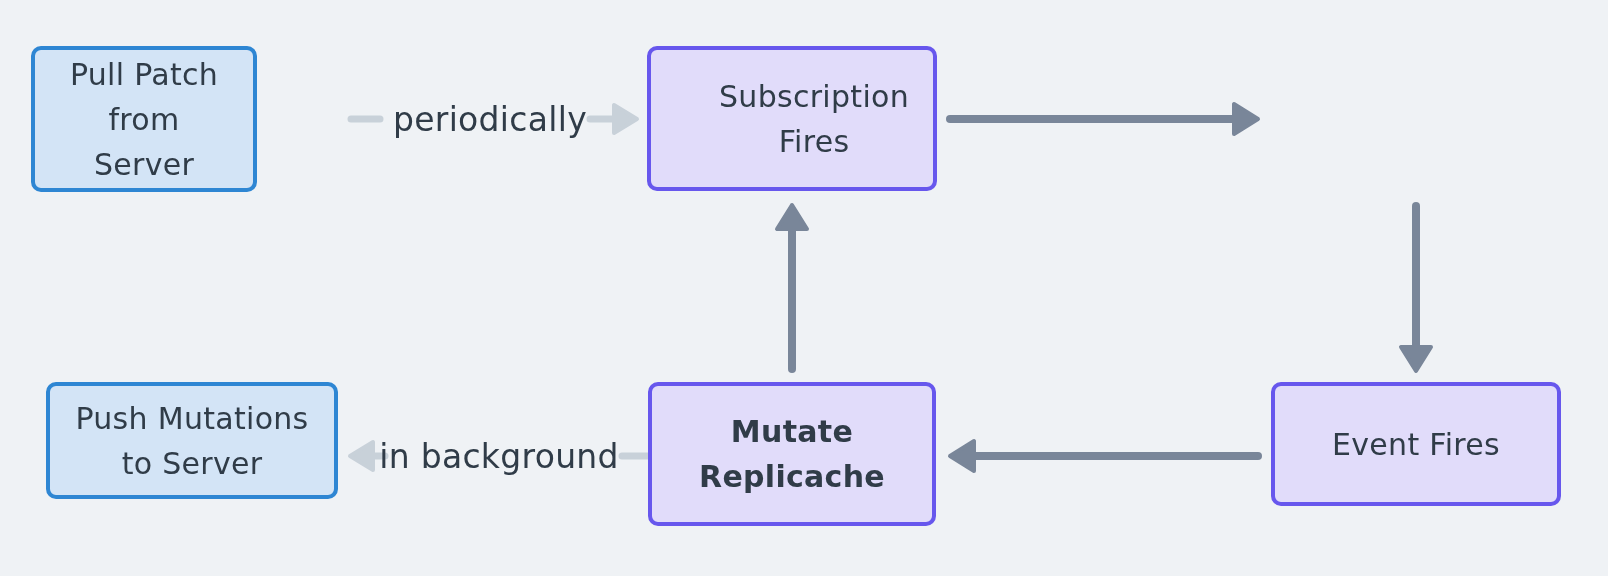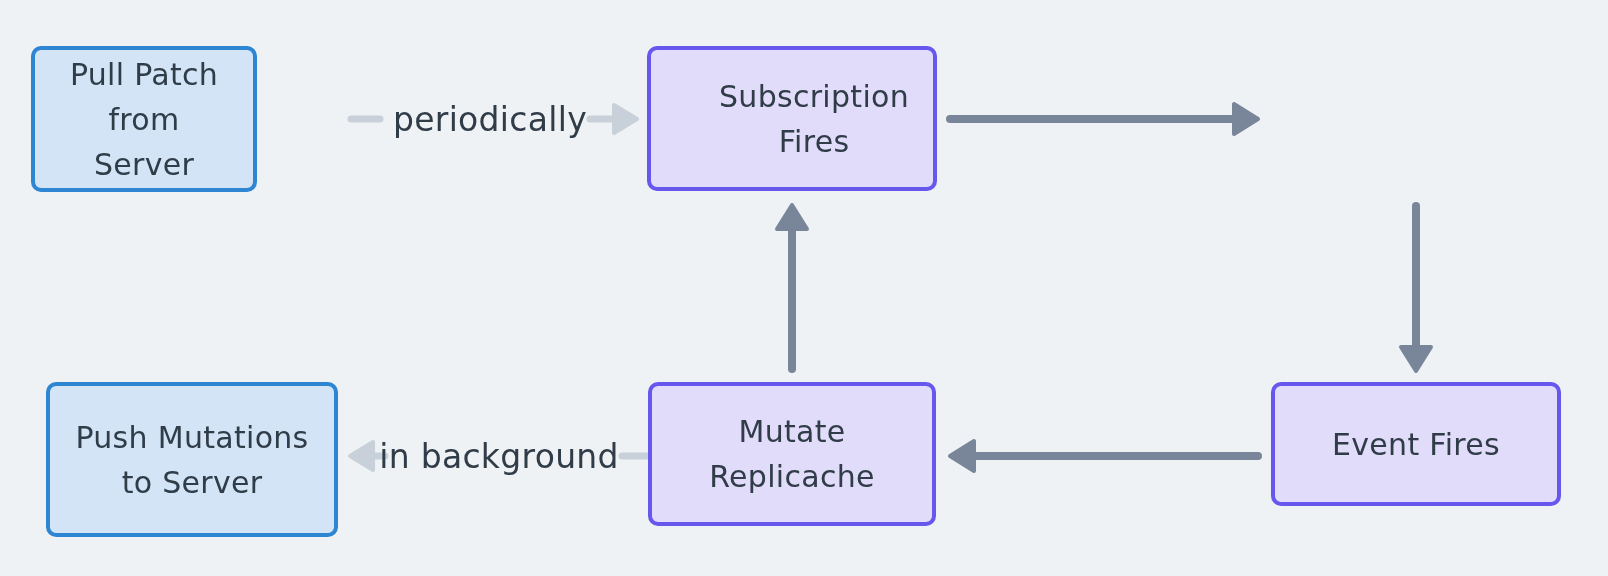--- a/index.html
+++ b/index.html
@@ -20,22 +20,22 @@
     display:flex;align-items:center;justify-content:center;text-align:center;
     font-size:30px;font-weight:500;line-height:1.5;letter-spacing:.3px;
     color:var(--text);white-space:pre-line;
   }
   .node.blue{background:var(--blue-fill);border-color:var(--blue-border);}
   .node.purple{background:var(--purple-fill);border-color:var(--purple-border);}
   #node-pull-patch        {left:31px;  top:46px;  width:226px; height:146px;}
   #node-subscription-fires{left:647px; top:46px;  width:290px; height:145px;padding-left:44px;}
   #node-render-ui         {left:1271px;top:46px;  width:290px; height:146px;}
   #node-event-fires       {left:1271px;top:382px; width:290px; height:124px;}
-  #node-mutate-replicache {left:648px; top:382px; width:288px; height:144px;}
-  #node-push-mutations    {left:46px;  top:382px; width:292px; height:155px;}
+  #node-mutate-replicache {left:648px; top:382px; width:288px; height:144px;font-weight:bold;}
+  #node-push-mutations    {left:46px;  top:382px; width:292px; height:117px;}
   .edge-label{
     position:absolute;transform:translate(-50%,-50%);
     font-size:33px;font-weight:500;color:var(--text);letter-spacing:.3px;white-space:nowrap;
   }
   #label-periodically {left:490px;top:119px;}
   #label-in-background{left:499px;top:456px;text-align:center;}
   .dark-line {stroke:var(--arrow-dark);stroke-width:8;stroke-linecap:round;}
   .dark-head {fill:var(--arrow-dark);stroke:var(--arrow-dark);stroke-width:4;stroke-linejoin:round;}
   .light-line{stroke:var(--arrow-light);stroke-width:7;stroke-linecap:round;}
   .light-head{fill:var(--arrow-light);stroke:var(--arrow-light);stroke-width:4;stroke-linejoin:round;}

